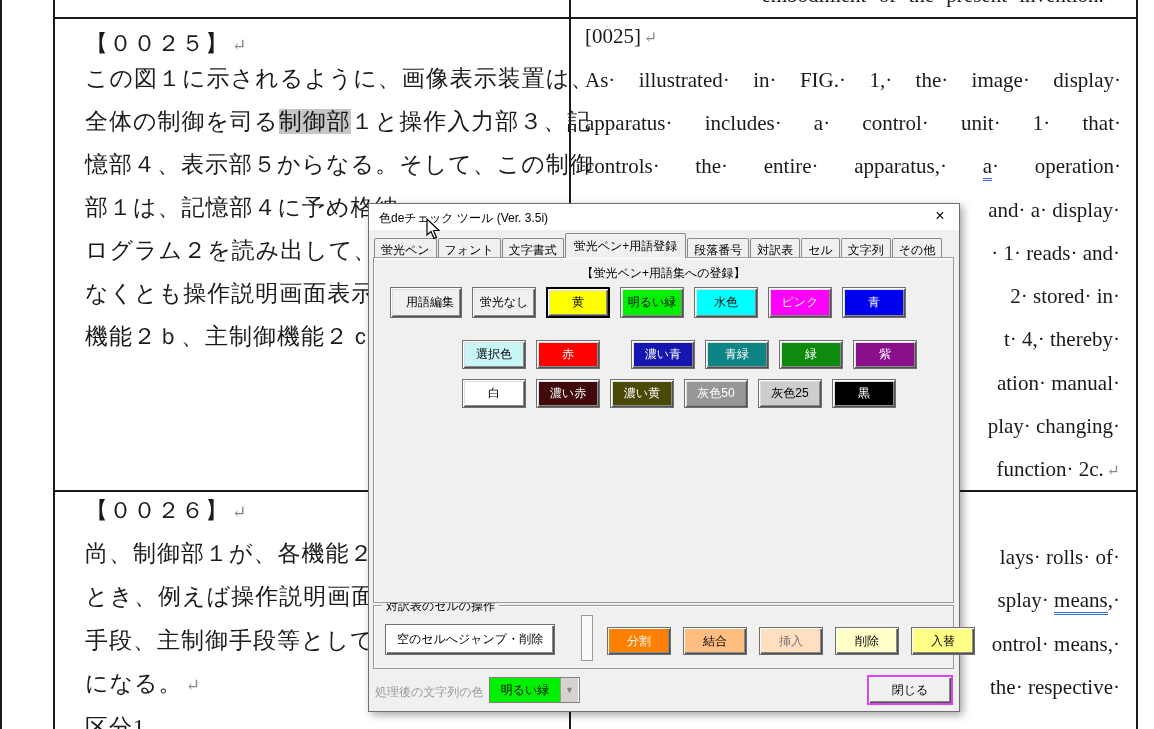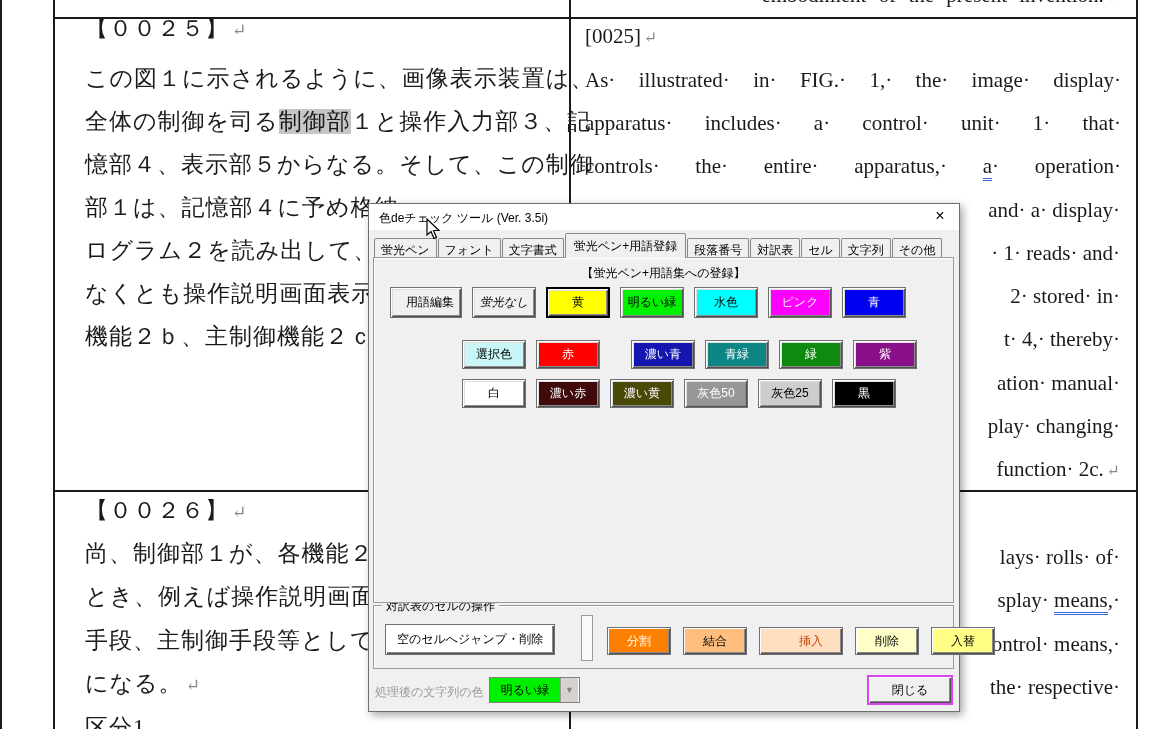--- a/index.html
+++ b/index.html
@@ -9,21 +9,21 @@
   .docline{position:absolute;white-space:nowrap;color:#1a1a1a;}
   .jp{font-family:"Liberation Serif","DejaVu Serif",serif;font-size:23px;left:85px;letter-spacing:1px;}
   .en{font-family:"Liberation Serif","DejaVu Serif",serif;font-size:21px;}
   .en-just{left:585px;width:536px;text-align:justify;text-align-last:justify;white-space:normal;}
   .en-frag{right:34px;text-align:right;}
   .ret{color:#888;font-size:0.75em;margin-left:3px;}
   .hl-gray{background:#c6c6c6;}
   .dbl-ul{border-bottom:3px double #3a6bd6;padding-bottom:0px;}
   .border{position:absolute;background:#1a1a1a;}
   
-  .jp-a1{top:13px}.jp-a2{top:63px}.jp-a3{top:106px}.jp-a4{top:149px}.jp-a5{top:192px}
+  .jp-a1{top:28px}.jp-a2{top:63px}.jp-a3{top:106px}.jp-a4{top:149px}.jp-a5{top:192px}
   .jp-a6{top:235px}.jp-a7{top:278px}.jp-a8{top:321px}
   .jp-b1{top:495px}.jp-b2{top:538px}.jp-b3{top:581px}.jp-b4{top:625px}.jp-b5{top:668px}.jp-b6{top:712px}
   .en-t0{top:-17px}
   .en-a1{top:24px;left:585px}.en-a2{top:68px}.en-a3{top:111px}.en-a4{top:154px}
   .en-a5{top:198px}.en-a6{top:241px}.en-a7{top:284px}.en-a8{top:327px}.en-a9{top:371px}
   .en-a10{top:414px}.en-a11{top:457px}
   .en-b1{top:545px}.en-b2{top:588px}.en-b3{top:632px}.en-b4{top:675px}
   
   #dialog{position:absolute;left:368px;top:203px;width:590px;height:507px;background:#f0f0f0;
           border:1px solid #6e6e6e;box-shadow:3px 3px 8px rgba(0,0,0,.35);font-size:12px;color:#000;}
@@ -133,21 +133,21 @@
         <div class="tab">セル</div>
         <div class="tab">文字列</div>
         <div class="tab">その他</div>
       </div>
 
     <div id="tabpage">
       <div id="section-header">【蛍光ペン+用語集への登録】</div>
       <div id="row1" class="btnrow">
 
       <div class="hl-btn" style="background-color: rgb(240, 240, 240); color: rgb(0, 0, 0); padding-left: 8px;">用語編集</div>
-          <div class="hl-btn" style="background-color: rgb(240, 240, 240); color: rgb(0, 0, 0); font-style: italic;">蛍光なし</div>
+          <div class="hl-btn" style="background-color: rgb(240, 240, 240); color: rgb(0, 0, 0);">蛍光なし</div>
           <div class="hl-btn default" style="background-color: rgb(255, 255, 0); color: rgb(0, 0, 0);">黄</div>
           <div class="hl-btn" style="background-color: rgb(0, 240, 0); color: rgb(0, 0, 0);">明るい緑</div>
           <div class="hl-btn" style="background-color: rgb(0, 255, 255); color: rgb(0, 0, 0);">水色</div>
           <div class="hl-btn" style="background-color: rgb(255, 0, 255); color: rgb(255, 255, 255);">ピンク</div>
           <div class="hl-btn" style="background-color: rgb(0, 0, 240); color: rgb(255, 255, 255);">青</div>
         </div>
       <div id="row2" class="btnrow">
 
       <div class="hl-btn" style="background-color: rgb(200, 246, 246); color: rgb(0, 0, 0);">選択色</div>
           <div class="hl-btn" style="background-color: rgb(255, 0, 0); color: rgb(255, 255, 255);">赤</div>
@@ -168,21 +168,21 @@
     </div>
 
     <div id="groupbox">
       <span id="gb-label">対訳表のセルの操作</span>
       <div id="jump-btn">空のセルへジャンプ・削除</div>
       <div id="vbar"></div>
       <div id="actions">
 
       <div class="act-btn" style="background-color: rgb(255, 128, 0); color: rgb(255, 255, 255);">分割</div>
           <div class="act-btn" style="background-color: rgb(255, 190, 127); color: rgb(0, 0, 0);">結合</div>
-          <div class="act-btn" style="background-color: rgb(255, 223, 192); color: #c2410c; padding-left: 20px;">挿入</div>
+          <div class="act-btn" style="background-color: rgb(255, 223, 192); color: #737373;">挿入</div>
           <div class="act-btn" style="background-color: rgb(255, 255, 200); color: rgb(0, 0, 0);">削除</div>
           <div class="act-btn" style="background-color: rgb(255, 255, 134); color: rgb(0, 0, 0);">入替</div>
         </div>
     </div>
 
     <span id="footer-label">処理後の文字列の色</span>
     <div id="combo">
       <div id="combo-field" style="background-color: rgb(0, 240, 0);">明るい緑</div>
       <div id="combo-arrow">▼</div>
     </div>

